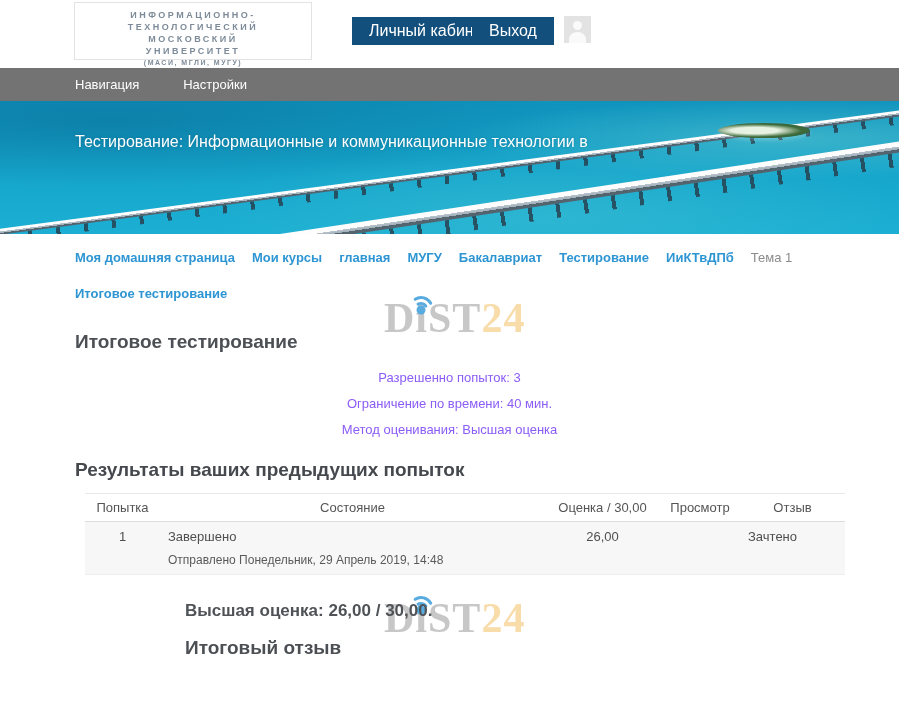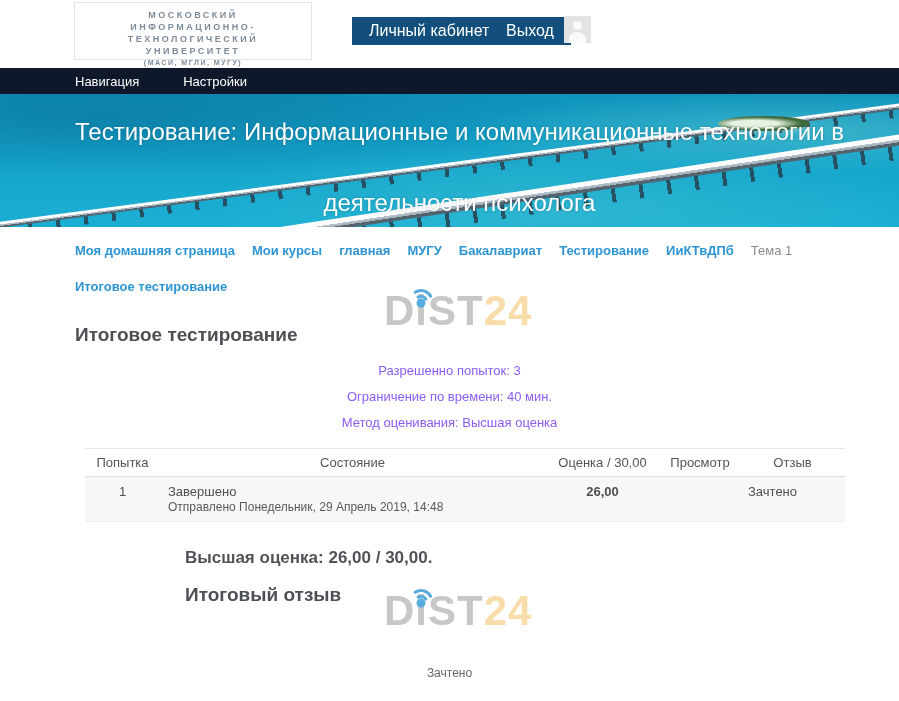--- a/index.html
+++ b/index.html
@@ -9,30 +9,30 @@
   
   .header { position:relative; height:68px; background:#fff; }
   .logo { position:absolute; left:74px; top:2px; width:238px; height:58px;
     border:1px solid #e3e3e3; text-align:center; padding-top:6px; color:#7d8b99; }
   .logo .l1 { font-size:9px; letter-spacing:2.5px; line-height:12px; font-weight:bold; }
   .logo .l4 { font-size:7px; letter-spacing:1.5px; line-height:11px; font-weight:bold; }
   .hbtn { position:absolute; top:17px; height:28px; background:#124f7c; color:#fff;
     border:none; font-size:16px; padding:0 17px; cursor:pointer;
     font-family:"Liberation Sans",sans-serif; }
   .btn-cabinet { left:352px; }
-  .btn-logout { left:489px; }
+  .btn-logout { left:472px; }
   .avatar { position:absolute; left:564px; top:16px; width:27px; height:27px;
     background:#e3e3e3; overflow:hidden; }
   .avatar::before { content:''; position:absolute; left:9px; top:5px; width:9px; height:9px;
     border-radius:50%; background:#fafafa; }
   .avatar::after { content:''; position:absolute; left:5px; top:16px; width:17px; height:14px;
     border-radius:50% 50% 0 0; background:#fafafa; }
 
   
-  .navbar { height:26px; background:#0f172a; display:flex; align-items:center;
+  .navbar { height:33px; background:#737373; display:flex; align-items:center;
     padding-left:75px; gap:44px; }
   .navbar a { color:#fff; font-size:13px; text-decoration:none; }
 
   
   .hero { position:relative; height:133px; overflow:hidden;
     background:
       radial-gradient(ellipse at 12% 15%, rgba(8,100,140,.45), transparent 42%),
       radial-gradient(ellipse at 88% 28%, rgba(150,230,215,.30), transparent 30%),
       radial-gradient(ellipse at 62% 85%, rgba(110,215,210,.22), transparent 45%),
       linear-gradient(180deg, #0f93bd 0%, #16a6cc 55%, #1cafd3 100%); }
@@ -43,72 +43,72 @@
     background:repeating-linear-gradient(90deg, rgba(38,58,72,.8) 0 4px, transparent 4px 28px); }
   .bridge-back { top:60px; transform:rotate(-7.5deg); }
   .bridge-back .deck { height:6px; }
   .bridge-back .piers { height:8px; }
   .bridge-front { top:98px; transform:rotate(-8.5deg); }
   .bridge-front .deck { height:11px; }
   .bridge-front .piers { height:14px; }
   .island { position:absolute; left:718px; top:22px; width:92px; height:15px; border-radius:50%;
     background:radial-gradient(ellipse at 40% 50%, #e8f2e2 0 30%, #3e6b3a 60%, #2c5c46 100%);
     box-shadow:0 2px 4px rgba(255,255,255,.25); }
-  .hero-title { position:absolute; left:75px; top:24px; color:#fff; font-size:24px;
-    text-shadow:0 0 3px rgba(0,40,60,.25); z-index:3;text-align:center; }
+  .hero-title { position:absolute; left:75px; top:32px; color:#fff; font-size:16px;
+    text-shadow:0 0 3px rgba(0,40,60,.25); z-index:3; }
   .hero-title .line2 { margin-top:43px; }
 
   
   .content { position:relative; }
   .breadcrumbs { margin:16px 0 0 75px; display:flex; gap:17px; flex-wrap:wrap; }
   .breadcrumbs.row2 { margin-top:21px; }
   .breadcrumbs a { color:#2e95d3; font-size:13px; font-weight:bold; text-decoration:none; }
   .breadcrumbs .current { color:#8b8b8b; font-size:13px; font-weight:normal; }
 
   h2 { font-size:19px; color:#4c5055; }
   .quiz-title { margin:30px 0 0 75px; }
   .quiz-info { margin-top:12px; text-align:center; color:#8b5cf6; font-size:13px; }
   .quiz-info div { line-height:26px; }
   .results-heading { margin:16px 0 0 75px; color:#45494e; }
 
   
   .watermark { position:absolute; z-index:0; font-size:42px; font-weight:bold;
-    letter-spacing:1px; pointer-events:none; }
+    letter-spacing:1px; pointer-events:none;font-family:Liberation Serif, serif; }
   .watermark .g { color:#c7c7c7; }
   .watermark .a { color:#f8dcaa; }
   .watermark svg { position:absolute; left:21px; top:-15px; }
   .wm1 { left:384px; top:44px; }
   .wm2 { left:384px; top:344px; }
 
   
   table.results { margin:12px 0 0 85px; width:760px; border-collapse:collapse;
     font-size:13px; color:#4f4f4f; position:relative; z-index:1; }
   table.results th { font-weight:normal; color:#555; text-align:center; padding:6px 8px;
     border-top:1px solid #e8e8e8; border-bottom:1px solid #ddd; }
   table.results td { padding:7px 8px; background:#f7f7f7; vertical-align:top;
     border-bottom:1px solid #eee; }
   .col-attempt { width:75px; text-align:center !important; }
-  .col-grade { width:115px; text-align:center !important;font-weight:bold; }
+  .col-grade { width:115px; text-align:center !important; }
   .col-review { width:80px; text-align:center; }
   .col-feedback { width:105px; }
-  .state-detail { font-size:12px; color:#5a5a5a; margin-top:1px; }
+  .state-detail { font-size:12px; color:#5a5a5a; margin-top:9px; }
 
   .grade-line { margin:26px 0 0 185px; font-size:17px; font-weight:bold; color:#4f5357;
     position:relative; z-index:1; }
   .feedback-heading { margin:16px 0 0 185px; position:relative; z-index:1; }
   .final-feedback { margin-top:16px; padding-top:44px; text-align:center; font-size:12px;
     color:#666; position:relative; z-index:1; }
 </style>
 </head>
 <body>
 
 <div class="header">
   <div class="logo">
+    <div class="l1">ИНФОРМАЦИОННО-ТЕХНОЛОГИЧЕСКИЙ</div>
     <div class="l1">МОСКОВСКИЙ</div>
-    <div class="l1">ИНФОРМАЦИОННО-ТЕХНОЛОГИЧЕСКИЙ</div>
     <div class="l1">УНИВЕРСИТЕТ</div>
     <div class="l4">(МАСИ, МГЛИ, МУГУ)</div>
   </div>
   <button class="hbtn btn-cabinet">Личный кабинет</button>
   <button class="hbtn btn-logout">Выход</button>
   <div class="avatar"></div>
 </div>
 
 <div class="navbar">
   <a href="#">Навигация</a>
@@ -120,21 +120,20 @@
     <div class="deck"></div>
       <div class="piers"></div>
   </div>
   <div class="bridge bridge-front">
     <div class="deck"></div>
       <div class="piers"></div>
   </div>
   <div class="island"></div>
   <div class="hero-title">
     <div class="line1">Тестирование: Информационные и коммуникационные технологии в</div>
-    <div class="line2">деятельности психолога</div>
   </div>
 </div>
 
 <div class="content">
 
   <div class="breadcrumbs row1">
     <a href="#">Моя домашняя страница</a>
     <a href="#">Мои курсы</a>
     <a href="#">главная</a>
     <a href="#">МУГУ</a>
@@ -159,20 +158,21 @@
   </div>
 
   <h2 class="quiz-title">Итоговое тестирование</h2>
 
   <div class="quiz-info">
     <div>Разрешенно попыток: 3</div>
     <div>Ограничение по времени: 40 мин.</div>
     <div>Метод оценивания: Высшая оценка</div>
   </div>
 
+  <h2 class="results-heading">Результаты ваших предыдущих попыток</h2>
 
   <table class="results">
     <thead>
       <tr>
         <th class="col-attempt">Попытка</th>
         <th>Состояние</th>
         <th class="col-grade">Оценка / 30,00</th>
         <th class="col-review">Просмотр</th>
         <th class="col-feedback">Отзыв</th>
       </tr>

